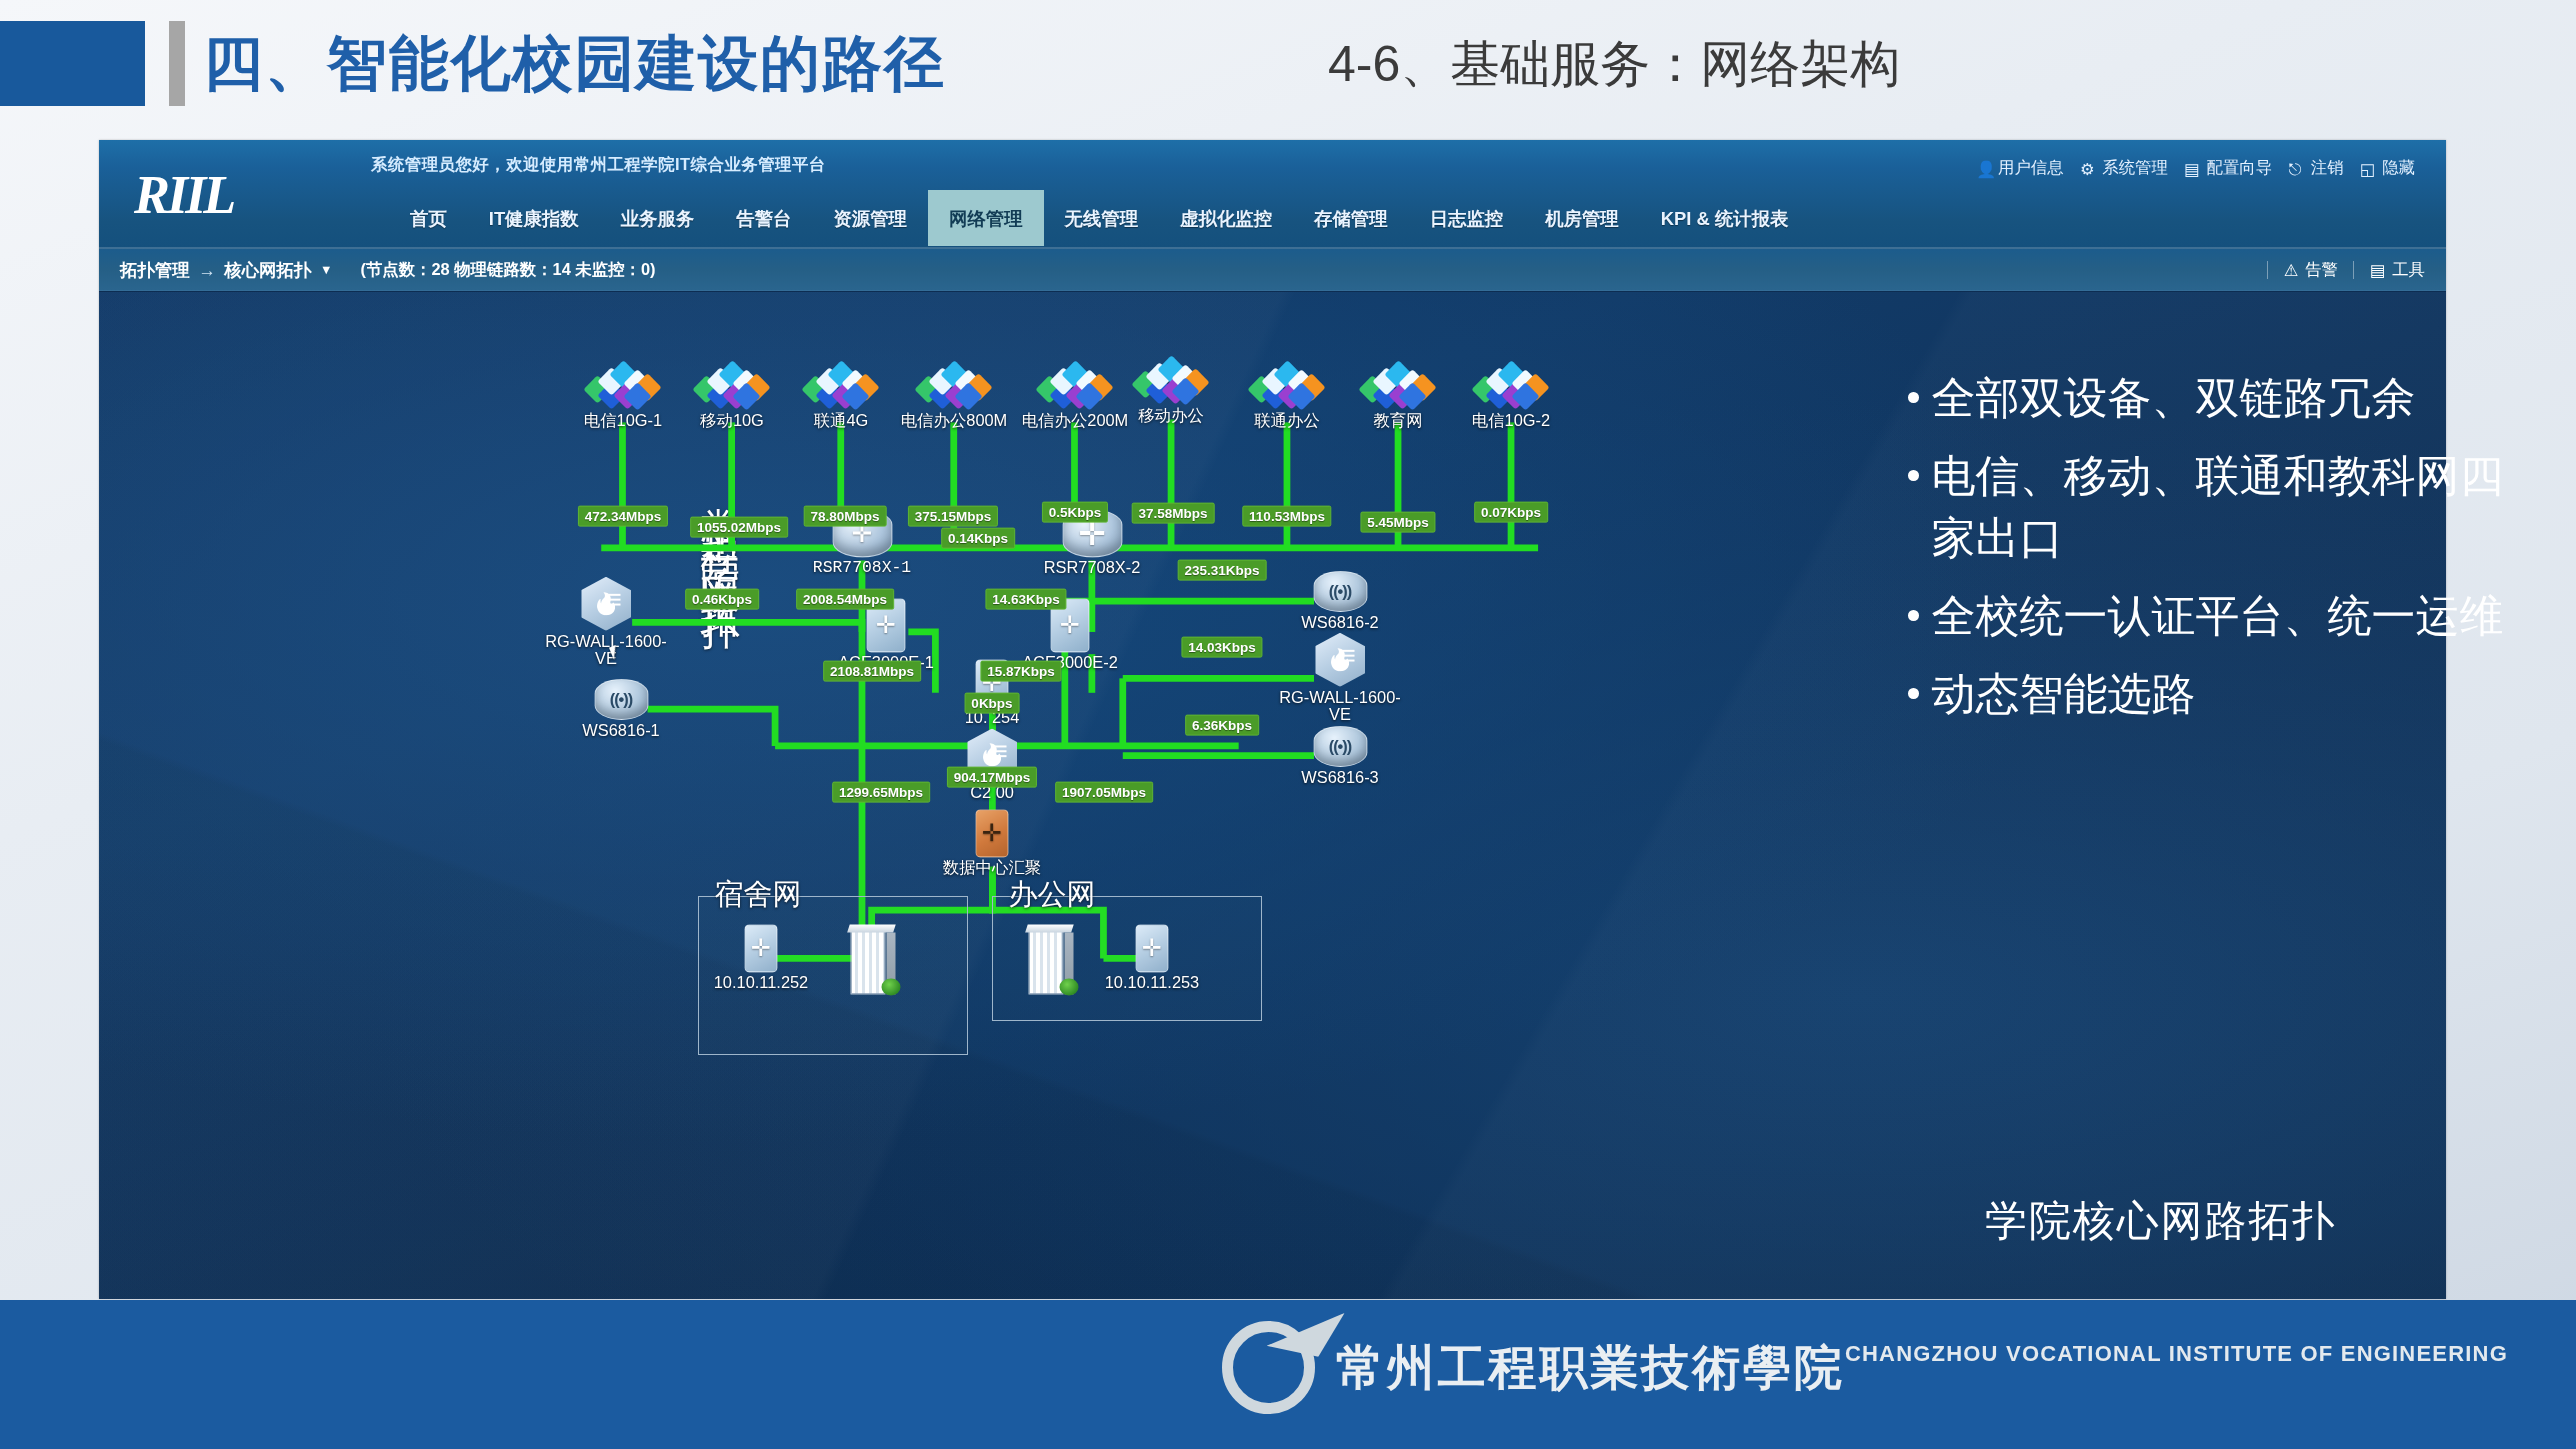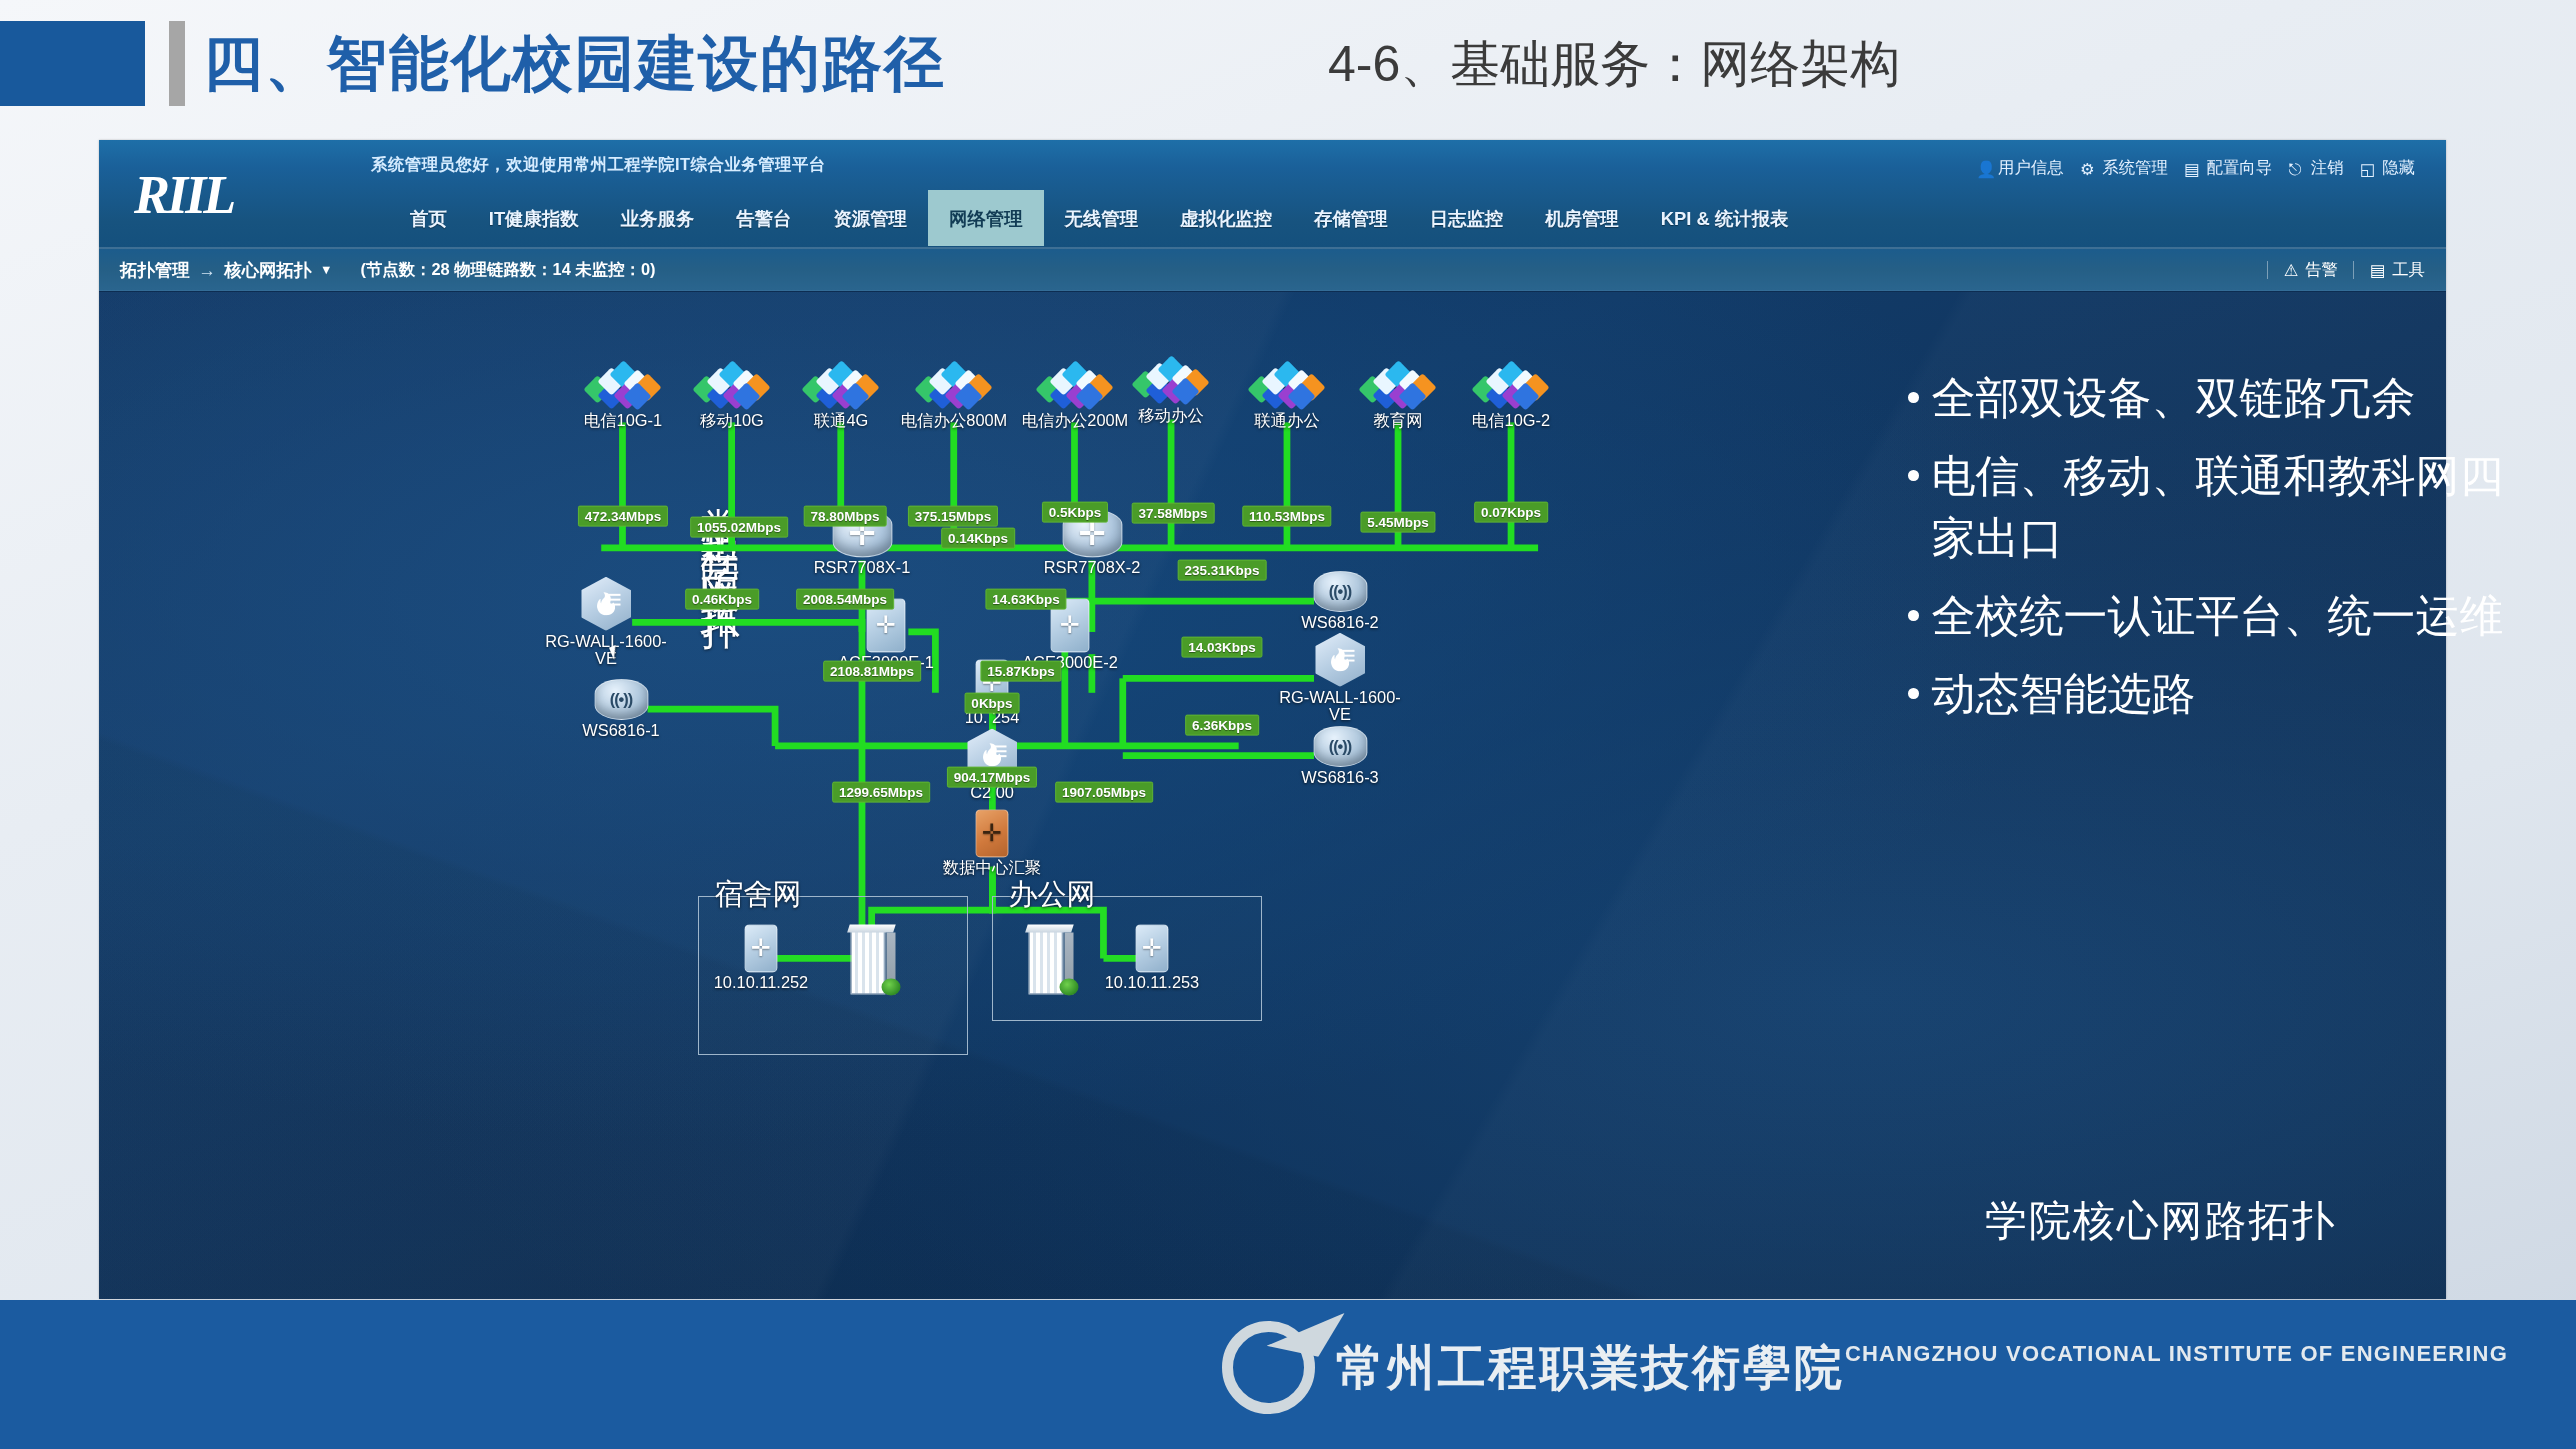--- a/index.html
+++ b/index.html
@@ -576,21 +576,21 @@
             <i class="cl-b1"></i>
             <i class="cl-w1"></i>
             <i class="cl-c"></i>
             <i class="cl-p"></i>
             <i class="cl-w2"></i>
             <i class="cl-o"></i>
             <i class="cl-b2"></i>
           </div>
           <div class="label">电信10G-2</div>
         </div>
-        <div class="node" style="left: 763px; top: 251px;">
+        <div class="node" style="left: 763px; top: 251px; font-family: Liberation Mono, monospace;">
           <div class="router-ico"></div>
           <div class="label">RSR7708X-1</div>
         </div>
         <div class="node" style="left: 993px; top: 251px;">
           <div class="router-ico"></div>
           <div class="label">RSR7708X-2</div>
         </div>
         <div class="node" style="left: 507px; top: 330px;">
           <div class="fw-ico">
             <i></i>

